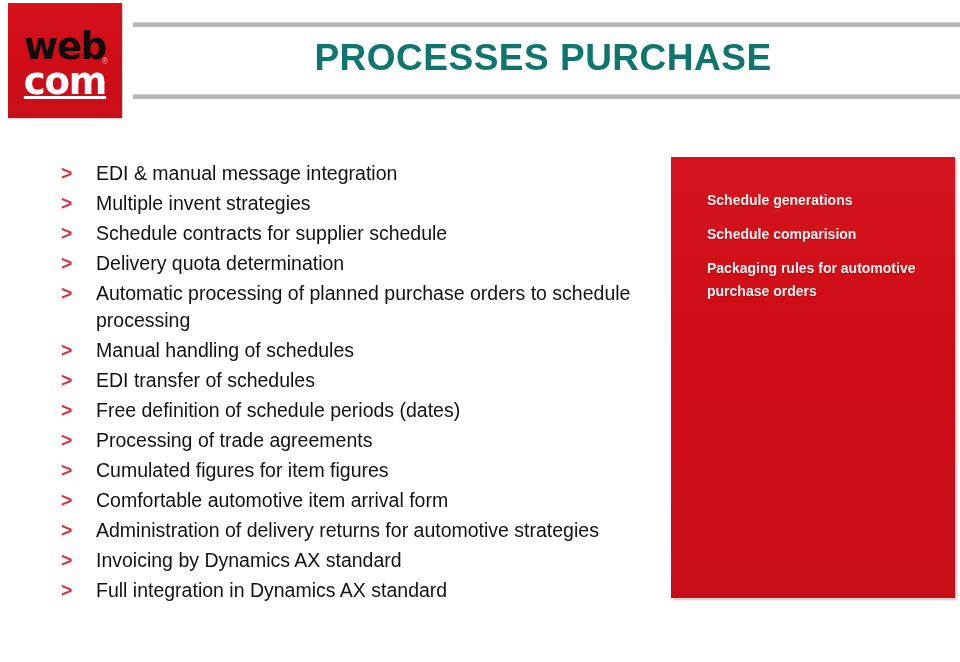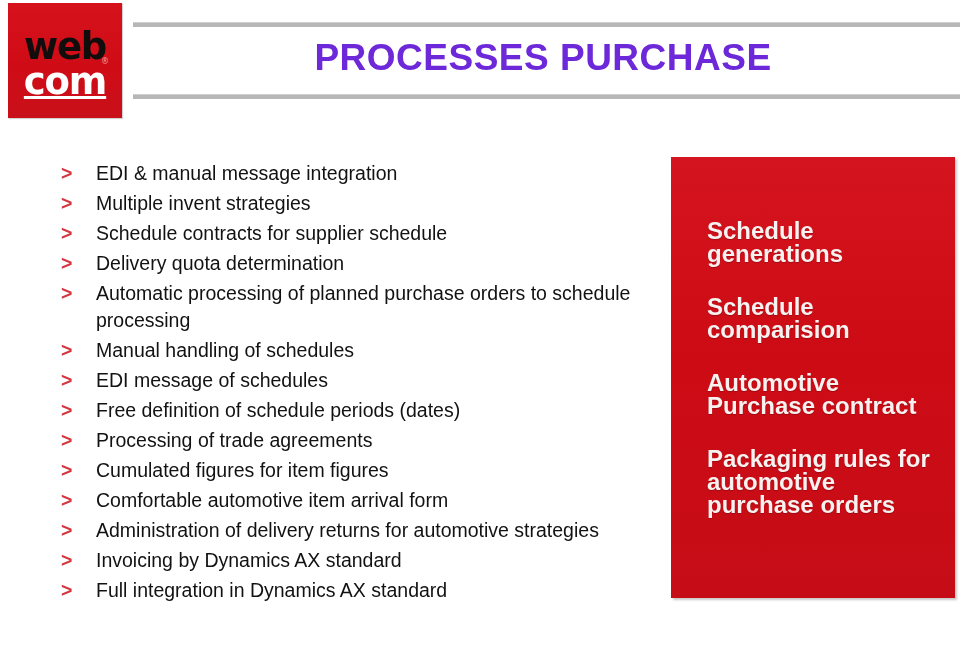--- a/index.html
+++ b/index.html
@@ -96,21 +96,21 @@
   .slide-title {
     position: absolute;
     left: 133px;
     top: 32px;
     width: 820px;
     text-align: center;
     font-family: "Liberation Sans", sans-serif;
     font-weight: 700;
     font-size: 37px;
     letter-spacing: 0.5px;
-    color: #6d28d9;
+    color: #0f766e;
     line-height: 52px;
     white-space: nowrap;
   }
 
   
   .bullets {
     position: absolute;
     left: 56px;
     top: 160px;
     width: 600px;
@@ -152,25 +152,24 @@
   .red-panel-list {
     position: absolute;
     left: 36px;
     top: 32px;
     width: 235px;
   }
   .red-item {
     color: #f7f2f0;
     font-family: "Liberation Sans", sans-serif;
     font-weight: 700;
-    font-size: 24px;
+    font-size: 14px;
     line-height: 23px;
     margin-bottom: 11px;
     text-shadow: 0 1px 1px rgba(0,0,0,0.22);
-    margin-top: 30px;
   }
 </style>
 </head>
 <body>
 
 <div class="slide">
 
   <div class="header">
 
     <div class="logo-box">
@@ -208,21 +207,21 @@
       <div class="bullet-row">
         <span class="bullet-marker">&gt;</span>
         <span class="bullet-text">Automatic processing of planned purchase orders to schedule processing</span>
       </div>
       <div class="bullet-row">
         <span class="bullet-marker">&gt;</span>
         <span class="bullet-text">Manual handling of schedules</span>
       </div>
       <div class="bullet-row">
         <span class="bullet-marker">&gt;</span>
-        <span class="bullet-text">EDI message of schedules</span>
+        <span class="bullet-text">EDI transfer of schedules</span>
       </div>
       <div class="bullet-row">
         <span class="bullet-marker">&gt;</span>
         <span class="bullet-text">Free definition of schedule periods (dates)</span>
       </div>
       <div class="bullet-row">
         <span class="bullet-marker">&gt;</span>
         <span class="bullet-text">Processing of trade agreements</span>
       </div>
       <div class="bullet-row">
@@ -244,18 +243,17 @@
       <div class="bullet-row">
         <span class="bullet-marker">&gt;</span>
         <span class="bullet-text">Full integration in Dynamics AX standard</span>
       </div>
     </div>
 
   <div class="red-panel">
     <div class="red-panel-list" id="panel-list">
         <div class="red-item">Schedule generations</div>
         <div class="red-item">Schedule comparision</div>
-        <div class="red-item">Automotive Purchase contract</div>
         <div class="red-item">Packaging rules for automotive purchase orders</div>
       </div>
   </div>
 
 </div>
 
 </body></html>

